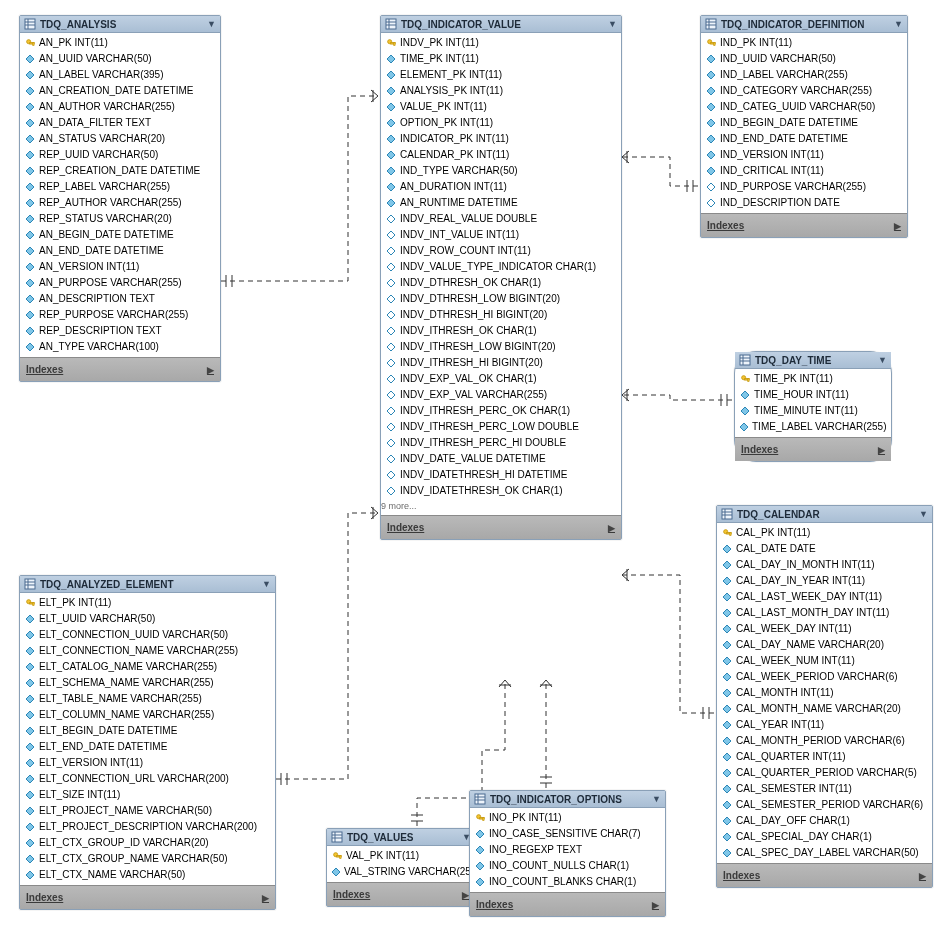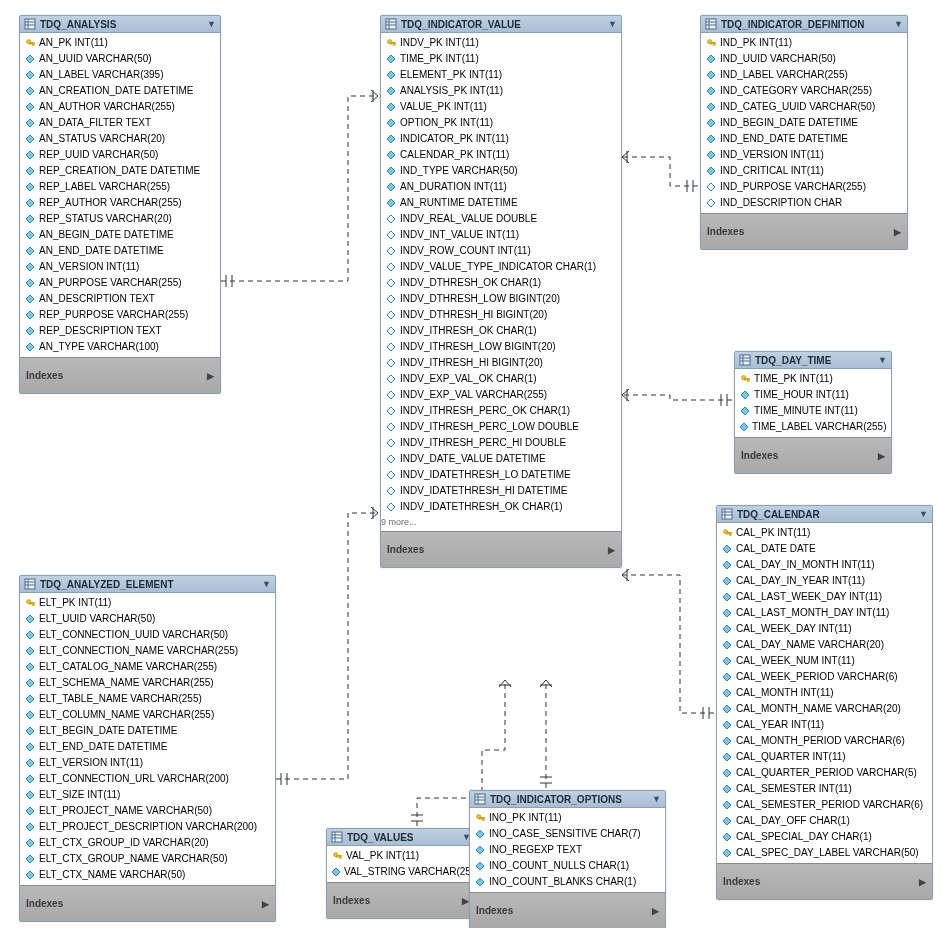--- a/index.html
+++ b/index.html
@@ -45,22 +45,22 @@
     white-space:nowrap;
   }
   .row .ico { width:12px; height:12px; margin-right:3px; display:inline-flex; align-items:center; justify-content:center; }
   .row .txt { color:#000; }
   .more { color:#6b6b6b; font-size:9px; padding:2px 0; }
   .tbl-foot {
     background:linear-gradient(#b9b9b9,#a8a8a8);
     color:#3a3a3a;
     font-weight:bold;
     border-top:1px solid #8a8a8a;
-    padding:12px 6px;
-    display:flex; align-items:center;
+    padding:6px 6px;
+    display:flex; align-items:center;text-decoration:underline;
   }
   .tbl-foot .spacer { flex:1; }
   .tbl-foot .arrow { color:#444; font-size:9px; }
 </style>
 </head>
 <body>
 <div class="canvas">
 
 <svg class="lines" viewBox="0 0 948 928">
   <g stroke="#333" stroke-width="1" stroke-dasharray="5,4" fill="none">
@@ -527,28 +527,20 @@
             </svg>
           </span>
           <span class="txt">INDV_DATE_VALUE DATETIME</span>
         </div>
         <div class="row">
           <span class="ico">
             <svg width="10" height="10" viewBox="0 0 10 10">
               <polygon points="5,1 9,5 5,9 1,5" fill="#ffffff" stroke="#2b86b6"></polygon>
             </svg>
           </span>
-          <span class="txt">INDV_IDATETHRESH_LO DATETIME</span>
-        </div>
-        <div class="row">
-          <span class="ico">
-            <svg width="10" height="10" viewBox="0 0 10 10">
-              <polygon points="5,1 9,5 5,9 1,5" fill="#ffffff" stroke="#2b86b6"></polygon>
-            </svg>
-          </span>
           <span class="txt">INDV_IDATETHRESH_HI DATETIME</span>
         </div>
         <div class="row">
           <span class="ico">
             <svg width="10" height="10" viewBox="0 0 10 10">
               <polygon points="5,1 9,5 5,9 1,5" fill="#ffffff" stroke="#2b86b6"></polygon>
             </svg>
           </span>
           <span class="txt">INDV_IDATETHRESH_OK CHAR(1)</span>
         </div>
@@ -656,30 +648,30 @@
             </svg>
           </span>
           <span class="txt">IND_PURPOSE VARCHAR(255)</span>
         </div>
         <div class="row">
           <span class="ico">
             <svg width="10" height="10" viewBox="0 0 10 10">
               <polygon points="5,1 9,5 5,9 1,5" fill="#ffffff" stroke="#2b86b6"></polygon>
             </svg>
           </span>
-          <span class="txt">IND_DESCRIPTION CHAR</span>
+          <span class="txt">IND_DESCRIPTION DATE</span>
         </div>
       </div>
       <div class="tbl-foot">
         <span>Indexes</span>
         <span class="spacer"></span>
         <span class="arrow">▶</span>
       </div>
     </div>
-<div class="tbl" id="tbl-day_time" style="left: 734px; top: 351px; width: 156px;">
+<div class="tbl" id="tbl-day_time" style="left: 734px; top: 351px; width: 156px; border-radius: 22px;">
       <div class="tbl-head">
         <span class="ticon">
           <svg width="12" height="12" viewBox="0 0 12 12">
             <rect x="1" y="1" width="10" height="10" fill="#eef4fb" stroke="#4a6b90"></rect>
             <line x1="1" y1="4" x2="11" y2="4" stroke="#4a6b90"></line>
             <line x1="1" y1="7" x2="11" y2="7" stroke="#4a6b90"></line>
             <line x1="4" y1="1" x2="4" y2="11" stroke="#4a6b90"></line>
           </svg>
         </span>
         <span>TDQ_DAY_TIME</span>

